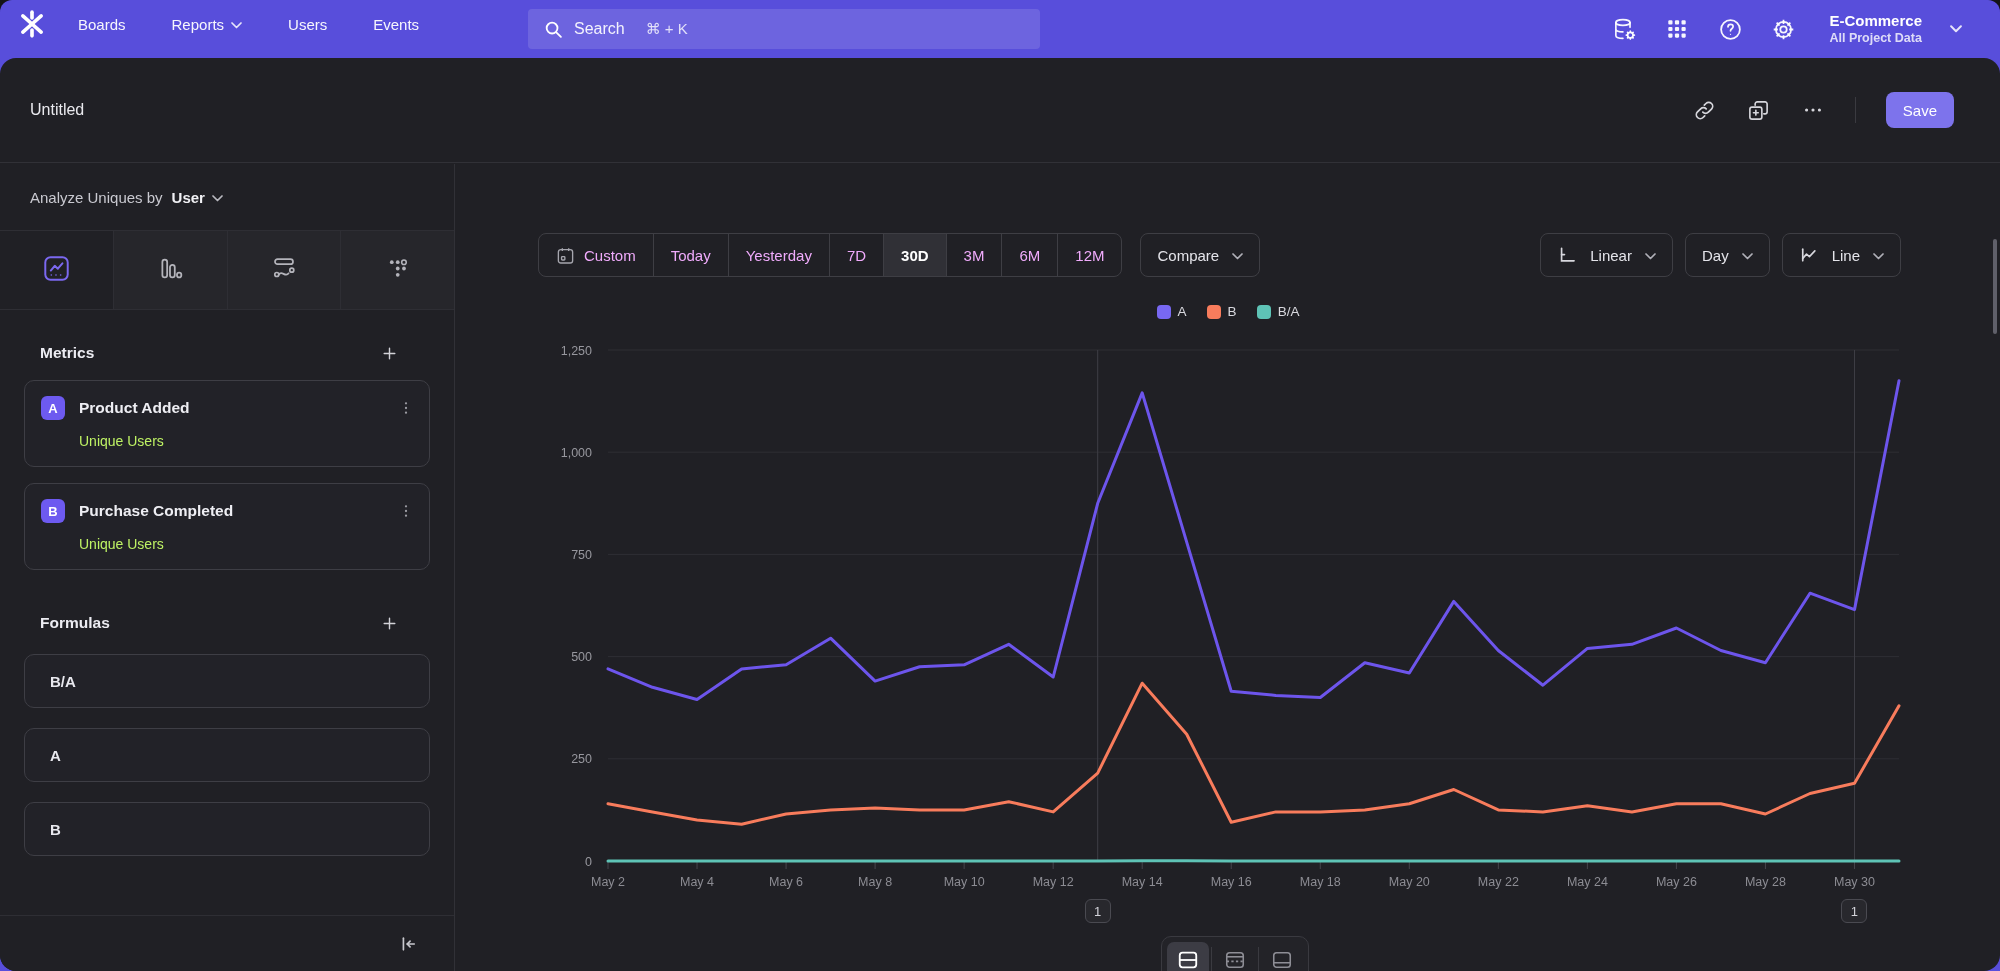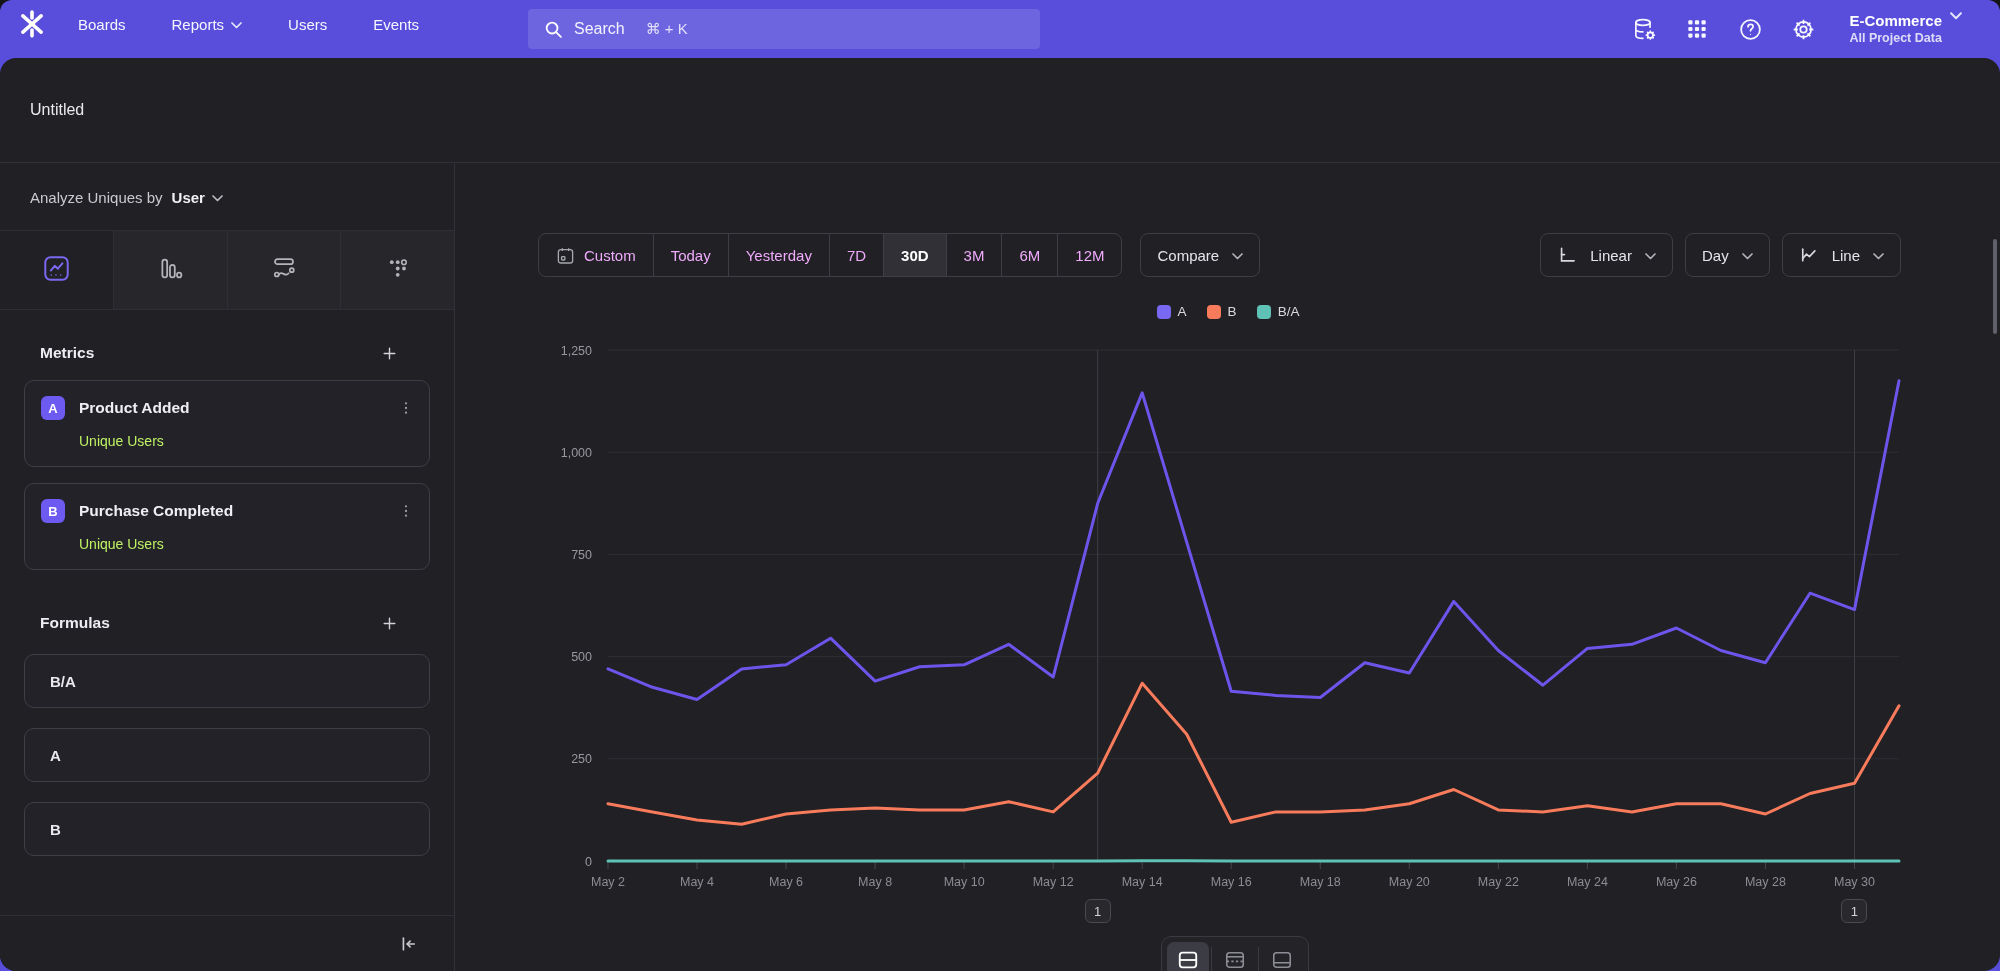--- a/index.html
+++ b/index.html
@@ -11,21 +11,21 @@
   .topnav { position:absolute; top:0; left:0; right:0; height:48px; display:flex; align-items:center; color:#fff; }
   .logo-wrap { width:64px; display:flex; justify-content:center; align-items:center; }
   .nav-items { display:flex; align-items:center; gap:46px; margin-left:14px; }
   .nav-item { display:flex; align-items:center; gap:7px; font-size:15px; color:rgba(255,255,255,.95); cursor:pointer; }
   .nav-item .caret { display:flex; margin-top:2px; color:rgba(255,255,255,.85); }
   .searchbar { position:absolute; left:528px; top:9px; width:512px; height:40px; background:rgba(255,255,255,.13); border-radius:4px; display:flex; align-items:center; padding:0 16px; gap:11px; color:#fff; }
   .searchbar .s-label { font-size:16px; color:rgba(255,255,255,.92); }
   .searchbar .s-short { font-size:15px; color:rgba(255,255,255,.8); margin-left:10px; }
   .nav-right { position:absolute; right:38px; top:0; height:58px; display:flex; align-items:center; gap:27px; }
   .nav-icon-btn { width:26px; height:26px; display:flex; align-items:center; justify-content:center; color:rgba(255,255,255,.95); cursor:pointer; }
-  .project-switch { display:flex; align-items:flex-start; gap:8px; margin-left:6px; cursor:pointer; }
+  .project-switch { display:flex; align-items:center; gap:28px; margin-left:6px; cursor:pointer; }
   .project-names { display:flex; flex-direction:column; line-height:1.25; }
   .project-name { font-size:15px; font-weight:bold; }
   .project-scope { font-size:12.5px; font-weight:bold; color:rgba(255,255,255,.8); }
 
   
   .app { position:absolute; top:58px; left:0; right:0; bottom:0; background:#202025; border-radius:16px; overflow:hidden; color:#ececf0; }
   .report-header { position:absolute; top:0; left:0; right:0; height:105px; border-bottom:1px solid #313137; display:flex; align-items:center; padding:0 46px 0 30px; }
   .report-title { font-size:16px; color:#e9e9ee; cursor:text; }
   .rh-right { margin-left:auto; display:flex; align-items:center; gap:30px; }
   .rh-icon { width:24px; height:24px; display:flex; align-items:center; justify-content:center; color:#d6d6dc; cursor:pointer; }
@@ -175,20 +175,44 @@
             </svg>
         </span>
       </div>
     </div>
   </div>
 
   <div class="app">
 
     <div class="report-header">
       <div class="report-title">Untitled</div>
+      <div class="rh-right">
+        <div class="rh-icon">
+          <svg width="23" height="23" viewBox="0 0 24 24" fill="none" stroke="currentColor" stroke-width="1.8" stroke-linecap="round">
+            <path d="M10.2 13.8a4.1 4.1 0 005.8 0l3.3-3.3a4.1 4.1 0 00-5.8-5.8l-1.7 1.7"></path>
+            <path d="M13.8 10.2a4.1 4.1 0 00-5.8 0l-3.3 3.3a4.1 4.1 0 005.8 5.8l1.7-1.7"></path>
+          </svg>
+        </div>
+        <div class="rh-icon">
+          <svg width="23" height="23" viewBox="0 0 24 24" fill="none" stroke="currentColor" stroke-width="1.7" stroke-linecap="round" stroke-linejoin="round">
+            <path d="M8.5 6.5V5.2A2.2 2.2 0 0110.7 3h8.1A2.2 2.2 0 0121 5.2v8.1a2.2 2.2 0 01-2.2 2.2h-1.3"></path>
+            <rect x="3" y="8.5" width="12.5" height="12.5" rx="2.2"></rect>
+            <path d="M9.25 11.8v5M6.75 14.3h5"></path>
+          </svg>
+        </div>
+        <div class="rh-icon">
+          <svg width="22" height="22" viewBox="0 0 24 24" fill="currentColor">
+              <circle cx="5" cy="12" r="1.7"></circle>
+              <circle cx="12" cy="12" r="1.7"></circle>
+              <circle cx="19" cy="12" r="1.7"></circle>
+            </svg>
+        </div>
+        <div class="rh-divider"></div>
+        <button class="save-btn">Save</button>
+      </div>
     </div>
 
     <div class="sidebar">
       <div class="analyze-row">
         <span>Analyze Uniques by</span>
         <span class="analyze-dd">
           <span>User</span>
           <span class="caret">
             <svg width="11" height="7" viewBox="0 0 11 7">
                 <path d="M1 1l4.5 4.5L10 1" fill="none" stroke="currentColor" stroke-width="1.7" stroke-linecap="round" stroke-linejoin="round"></path>

